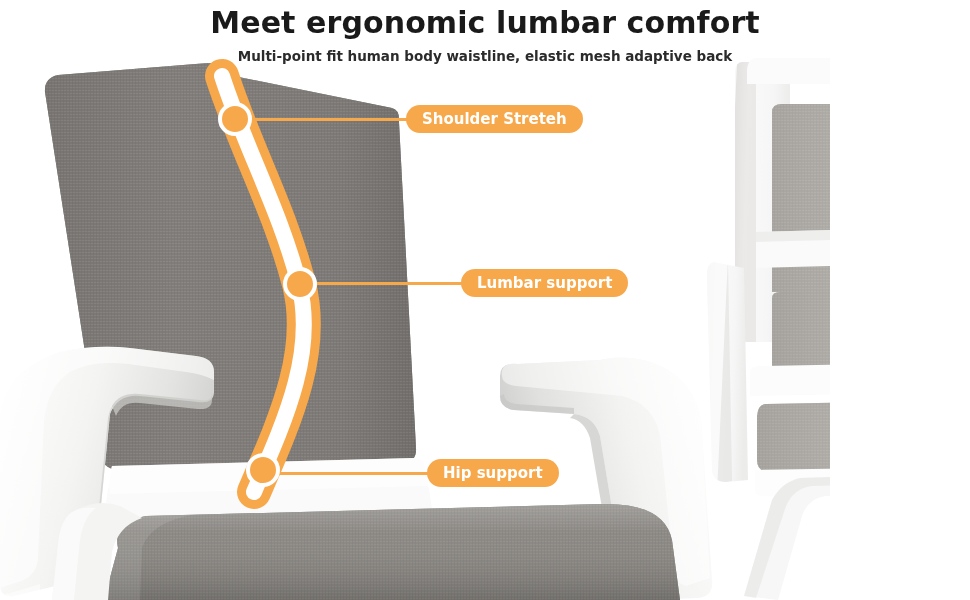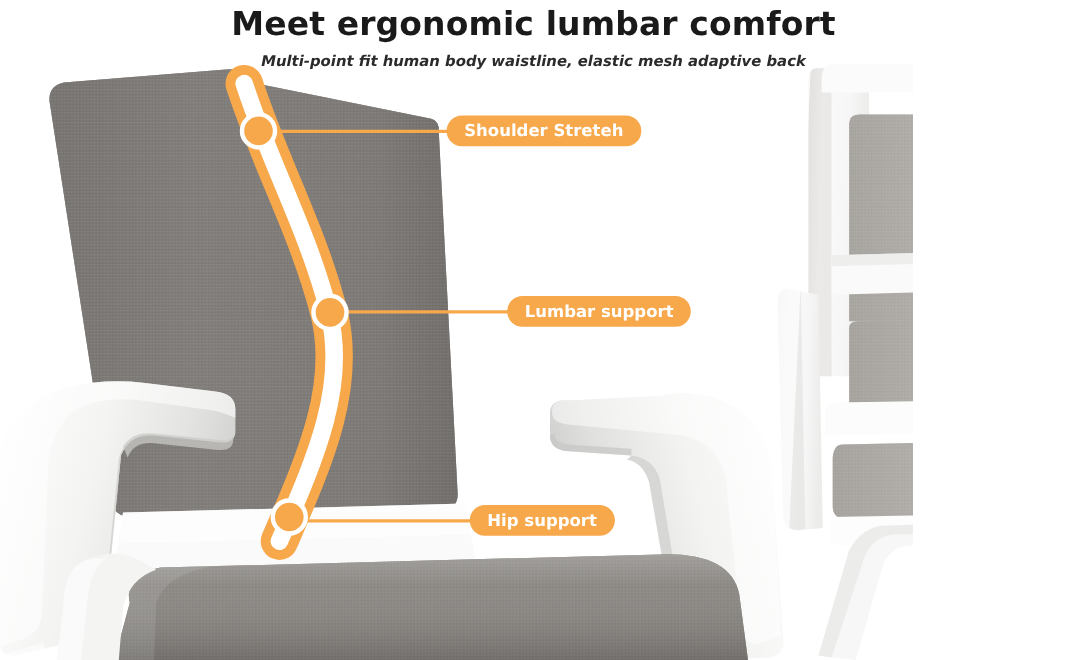--- a/index.html
+++ b/index.html
@@ -45,21 +45,20 @@
     padding: 0;
     white-space: nowrap;
   }
   .subtitle {
     font-size: 13.5px;
     font-weight: 700;
     color: #2b2b2b;
     line-height: 20px;
     margin: 4px 0 0 0;
     white-space: nowrap;
-    font-style: italic;
   }
 
   
   .callout {
     position: absolute;
     display: flex;
     align-items: center;
     height: 28px;
     border-radius: 14px;
     background: #f7a84b;

